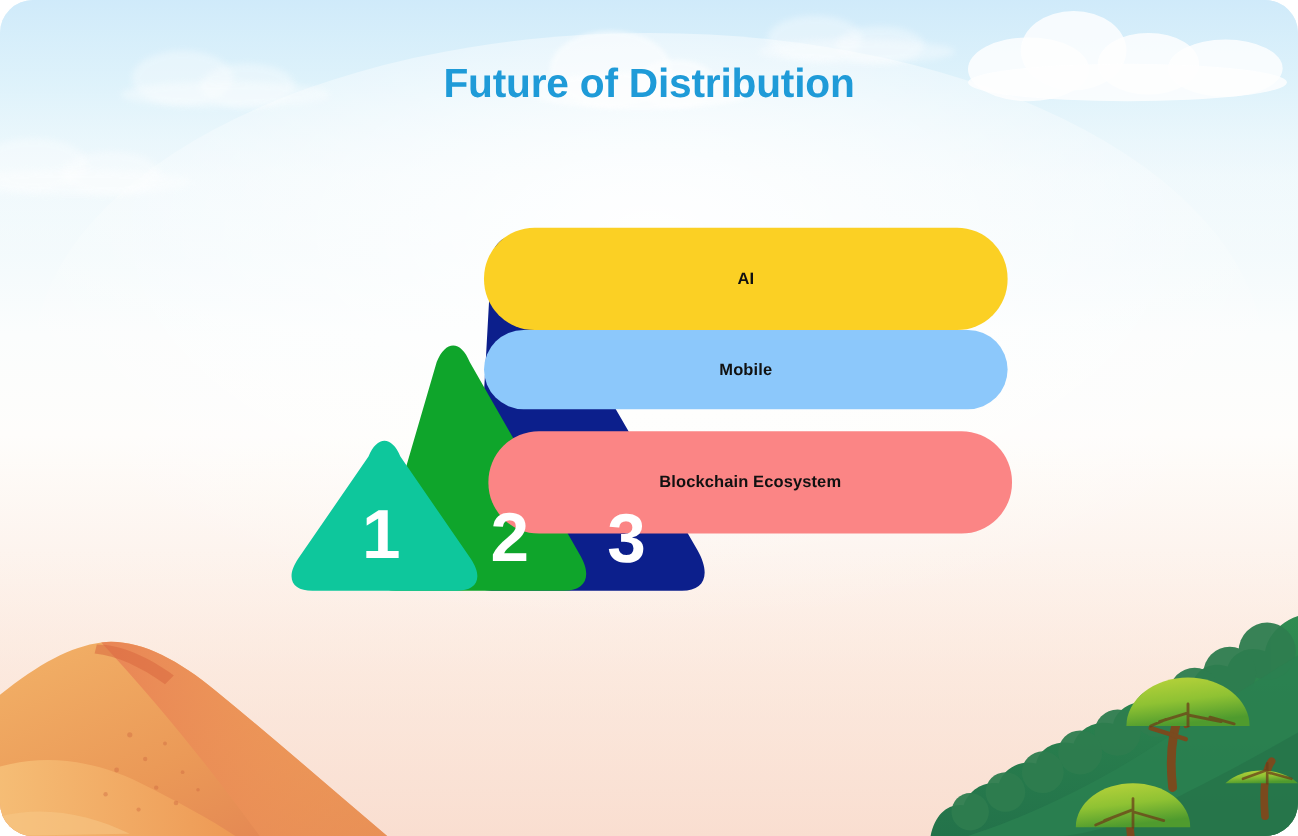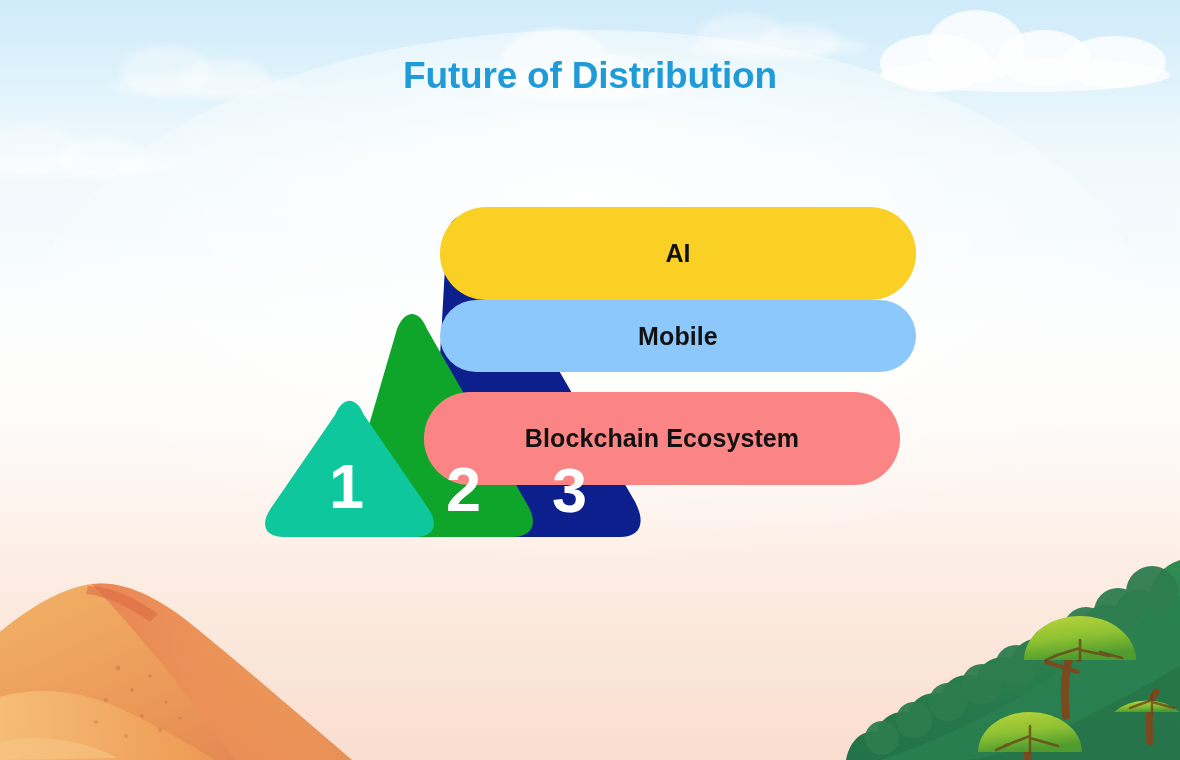--- a/index.html
+++ b/index.html
@@ -20,20 +20,21 @@
       linear-gradient(to bottom,
         #dcf0fa 0%,
         #e4f4fb 12%,
         #f0f9fc 26%,
         #fbfdfd 40%,
         #fefdfb 52%,
         #fdf4ee 66%,
         #fcece2 80%,
         #fbe7dc 92%,
         #fbe6da 100%);
+    border-radius: 30px;
   }
 
   .sky-bg { position:absolute; inset:0; pointer-events:none; }
 
   
   .cloud { position:absolute; pointer-events:none; }
   .cloud b {
     position:absolute; display:block;
     background:#ffffff; border-radius:50%;
     filter:blur(0.4px);
@@ -59,21 +60,21 @@
     position:absolute;
     left:0; top:0; width:1180px; height:760px;
     z-index:5;
   }
 
   .bars { position:absolute; left:0; top:0; }
   .bar {
     position:absolute;
     display:flex; align-items:center; justify-content:center;
     border-radius:46px;
-    font-size:25px;
+    font-size:15px;
     font-weight:700;
     color:#111111;
     letter-spacing:0.1px;
   }
   .bar-label { position:relative; z-index:2; }
 
   .tri-layer { position:absolute; left:0; top:0; }
 
   .tri-num {
     position:absolute;
@@ -257,21 +258,21 @@
     <div class="bars">
 
       <div class="bar" style="left:440px; top:207px; width:476px; height:93px; background:#FBD024; z-index:2;">
         <span class="bar-label">AI</span>
       </div>
 
       <div class="bar" style="left:440px; top:300px; width:476px; height:72px; background:#8CC8FB; z-index:2;">
         <span class="bar-label">Mobile</span>
       </div>
 
-      <div class="bar" style="left:424px; top:392px; width:476px; height:93px; background:#FB8585; z-index:2;">
+      <div class="bar" style="left:444px; top:392px; width:476px; height:93px; background:#FB8585; z-index:2;">
         <span class="bar-label">Blockchain Ecosystem</span>
       </div>
     </div>
 
     <div class="tri-layer">
       <svg width="1180" height="760" viewBox="0 0 1180 760" style="position:absolute;left:0;top:0;">
 
         <g style="pointer-events:all;">
           <path d="M 447 231
                    C 455 211 470 211 478 231

